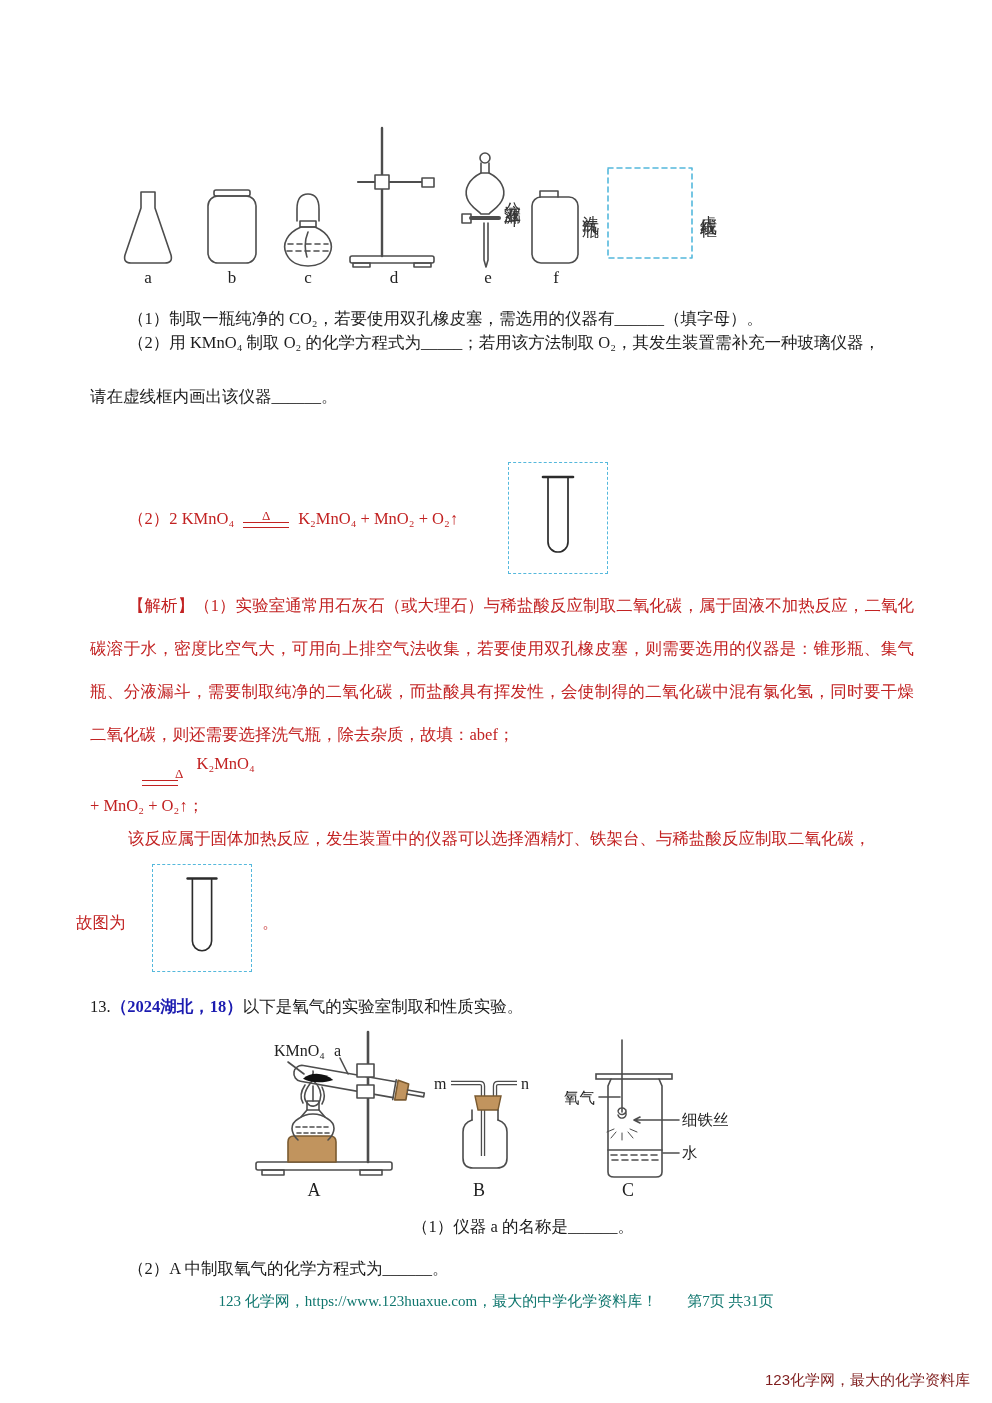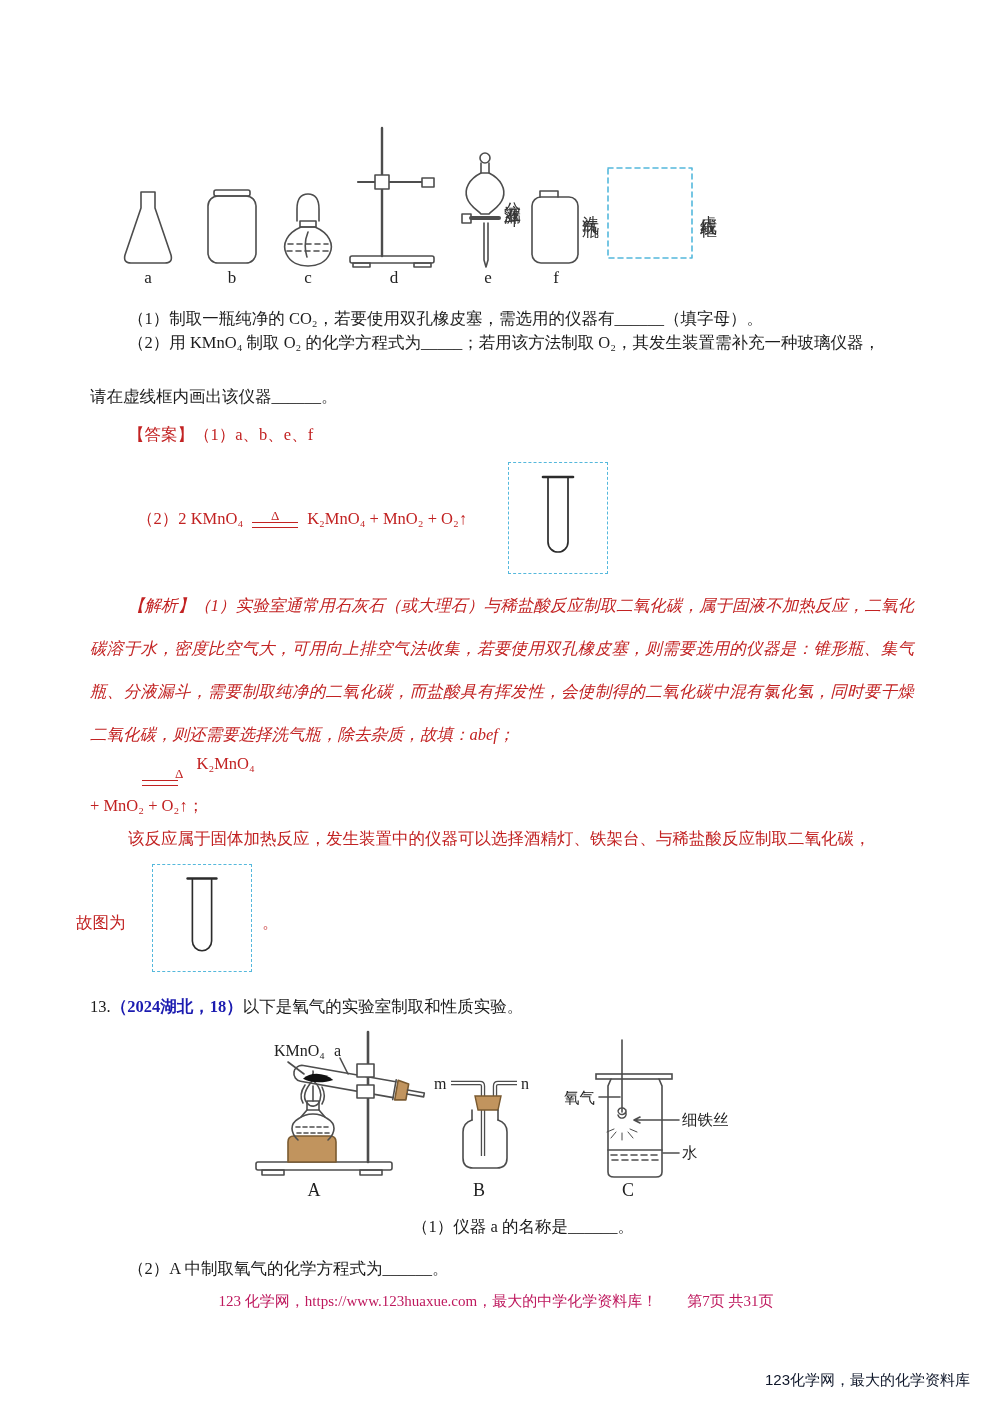--- a/index.html
+++ b/index.html
@@ -11,25 +11,25 @@
   .indent{text-indent:38px;}
   .red{color:var(--red,#c22222);}
   .blue{color:var(--blue,#1b1bb0);font-weight:bold;}
   .vlabel{position:absolute;writing-mode:vertical-rl;font-size:17px;letter-spacing:3px;color:#333;}
   .dashbox{position:absolute;border:1.6px dashed var(--dash,#54b8dc);background:#fff;
            display:flex;align-items:center;justify-content:center;}
   .eq-cond{display:inline-flex;flex-direction:column;align-items:center;vertical-align:-9px;margin:0 9px;}
   .eq-cond .d{font-size:13px;line-height:11px;}
   .eq-cond .l{width:46px;height:4px;border-top:1.5px solid currentColor;border-bottom:1.5px solid currentColor;margin-top:1px;}
   .eq-cond.sm .l{width:36px;}
-  .eqrow{position:absolute;left:128px;top:462px;height:114px;display:flex;align-items:center;margin-left:9px;}
+  .eqrow{position:absolute;left:128px;top:462px;height:114px;display:flex;align-items:center;}
   .figrow-txt{position:absolute;font-size:16.5px;}
-  .footer{position:absolute;left:0;top:1292px;width:100%;text-align:center;font-size:15px;color:#be185d;}
+  .footer{position:absolute;left:0;top:1292px;width:100%;text-align:center;font-size:15px;color:#0f766e;}
   .footer .gap{display:inline-block;width:30px;}
-  .watermark{position:absolute;right:22px;top:1371px;font-size:15px;color:#0f172a;
+  .watermark{position:absolute;right:22px;top:1371px;font-size:15px;color:#7f1d1d;
              font-family:"Liberation Sans","DejaVu Sans",sans-serif;}
   svg{display:block;}
   svg text{font-family:"Liberation Serif","DejaVu Serif",serif;fill:#222;}
 </style>
 </head>
 <body>
 
 <div class="page">
 
   <div class="abs" style="left:100px;top:120px;width:620px;height:170px;">
@@ -76,43 +76,40 @@
     </svg>
     <div class="vlabel" style="left:401px;top:68px;">分液漏斗</div>
     <div class="vlabel" style="left:479px;top:82px;">洗气瓶</div>
     <div class="vlabel" style="left:597px;top:82px;">虚线框</div>
   </div>
 
   <div class="line indent" style="top:300px;margin-top:8px;">（1）制取一瓶纯净的 CO₂，若要使用双孔橡皮塞，需选用的仪器有______（填字母）。</div>
   <div class="line indent" style="top:332px;">（2）用 KMnO₄ 制取 O₂ 的化学方程式为_____；若用该方法制取 O₂，其发生装置需补充一种玻璃仪器，</div>
   <div class="line" style="top:386px;">请在虚线框内画出该仪器______。</div>
 
-  <div class="line indent red" style="top:424px;">
-    <span>【答案】</span><span>（1）a、b、e、f</span>
-  </div>
 
   <div class="eqrow red">
     <span>（2）2 KMnO₄</span>
     <span class="eq-cond">
       <span class="d">Δ</span>
       <span class="l"></span>
     </span>
     <span>K₂MnO₄ + MnO₂ + O₂↑</span>
   </div>
 
   <div class="dashbox" style="left:508px;top:462px;width:98px;height:110px;">
     <svg width="96" height="104" viewBox="0 0 96 104">
       <g fill="none" stroke="#2b2b2b" stroke-width="1.7" stroke-linecap="round">
         <path d="M33,11 H63" stroke-width="2.6"></path>
         <path d="M38,12 V76 A10,10 0 0 0 58,76 V12"></path>
       </g>
     </svg>
   </div>
 
-  <div class="para indent red" style="top:584px;font-style:italic;">
+  <div class="para indent red" style="top:584px;">
     <span>【解析】</span><span>（1）实验室通常用石灰石（或大理石）与稀盐酸反应制取二氧化碳，属于固液不加热反应，二氧化碳溶于水，密度比空气大，可用向上排空气法收集，若要使用双孔橡皮塞，则需要选用的仪器是：锥形瓶、集气瓶、分液漏斗，需要制取纯净的二氧化碳，而盐酸具有挥发性，会使制得的二氧化碳中混有氯化氢，同时要干燥二氧化碳，则还需要选择洗气瓶，除去杂质，故填：abef；</span>
   </div>
 
   <div class="para indent red" style="top:744px;line-height:40px;">
     <span class="eq-cond sm">
       <span class="d">Δ</span>
       <span class="l"></span>
     </span>
     <span>K₂MnO₄</span>
     <br>

